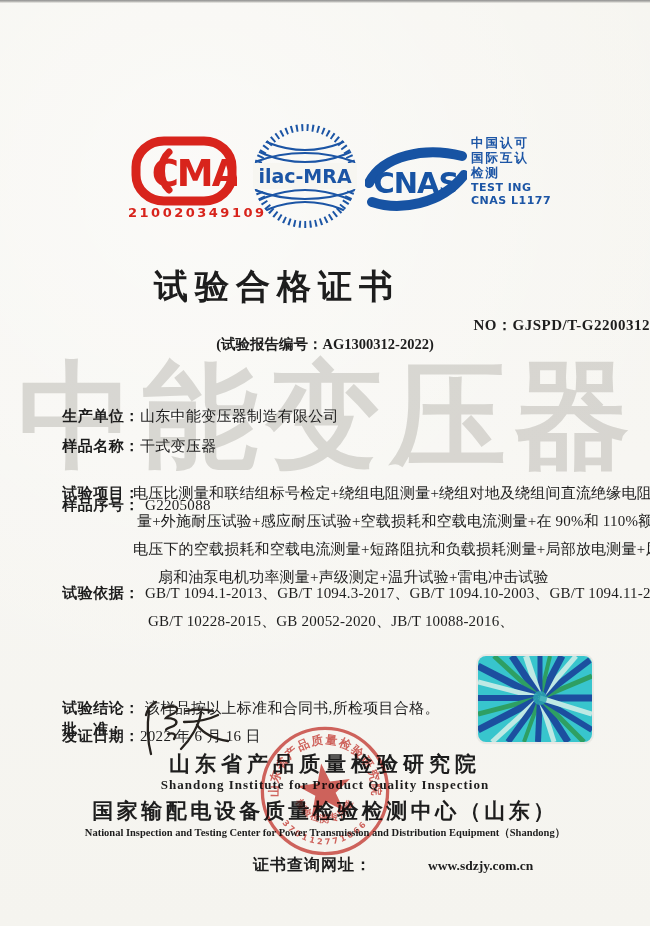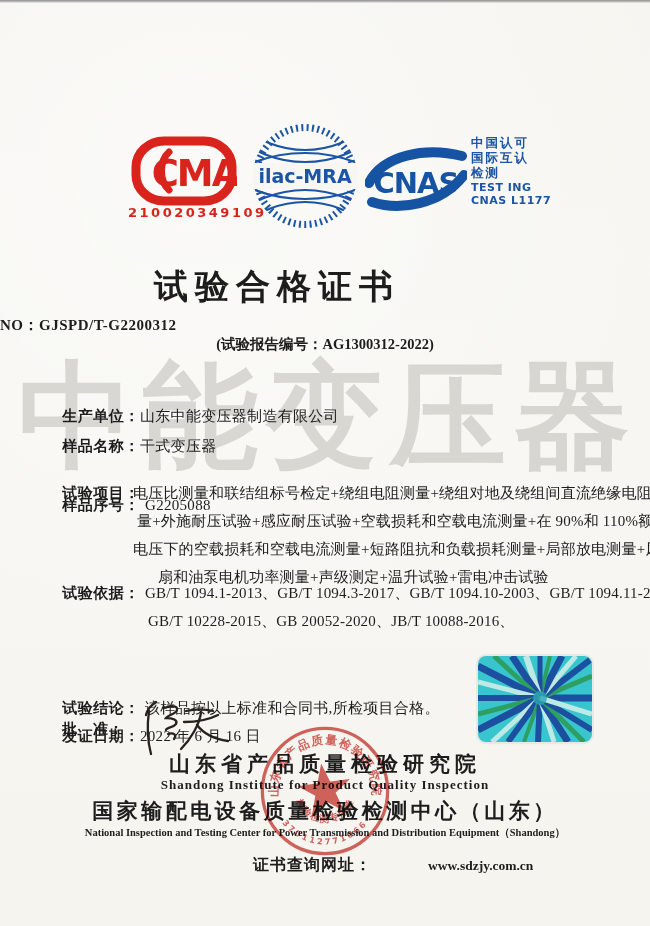--- a/index.html
+++ b/index.html
@@ -29,21 +29,21 @@
     font-size:13px; font-weight:bold; color:#d8241c; letter-spacing:2.5px;
   }
   #cnas-side{top:136px; left:471px; color:#1c55a5;
     font-family:"DejaVu Sans","Liberation Sans",sans-serif; font-weight:bold;}
   #cnas-side .cjk{font-size:12.5px; line-height:14.8px; letter-spacing:2px;}
   #cnas-side .en{font-size:11px; line-height:12.5px; letter-spacing:.5px;}
   #cnas-side .gap{margin-top:2px;}
   
   #title{top:264px; left:0; width:554px; text-align:center;
     font-size:34px; font-weight:bold; letter-spacing:7px;}
-  #no-line{top:316px; left:0; width:650px; text-align:left;
+  #no-line{top:316px; left:0; width:650px; text-align:right;
     font-size:15px; font-weight:bold; letter-spacing:.5px;}
   #report-line{top:335px; left:0; width:650px; text-align:center;
     font-size:14.5px; font-weight:bold;}
   
   .row{left:62px; display:flex; align-items:baseline;}
   .lbl{font-weight:bold; font-size:15px; width:78px; flex:0 0 78px; letter-spacing:.5px;text-align:center;}
   .val{font-size:15px; letter-spacing:.3px;margin-top:41px;}
   .pline{font-size:15px; letter-spacing:.2px; white-space:nowrap;}
   
   #signature{top:696px; left:138px; width:96px; height:62px;}

